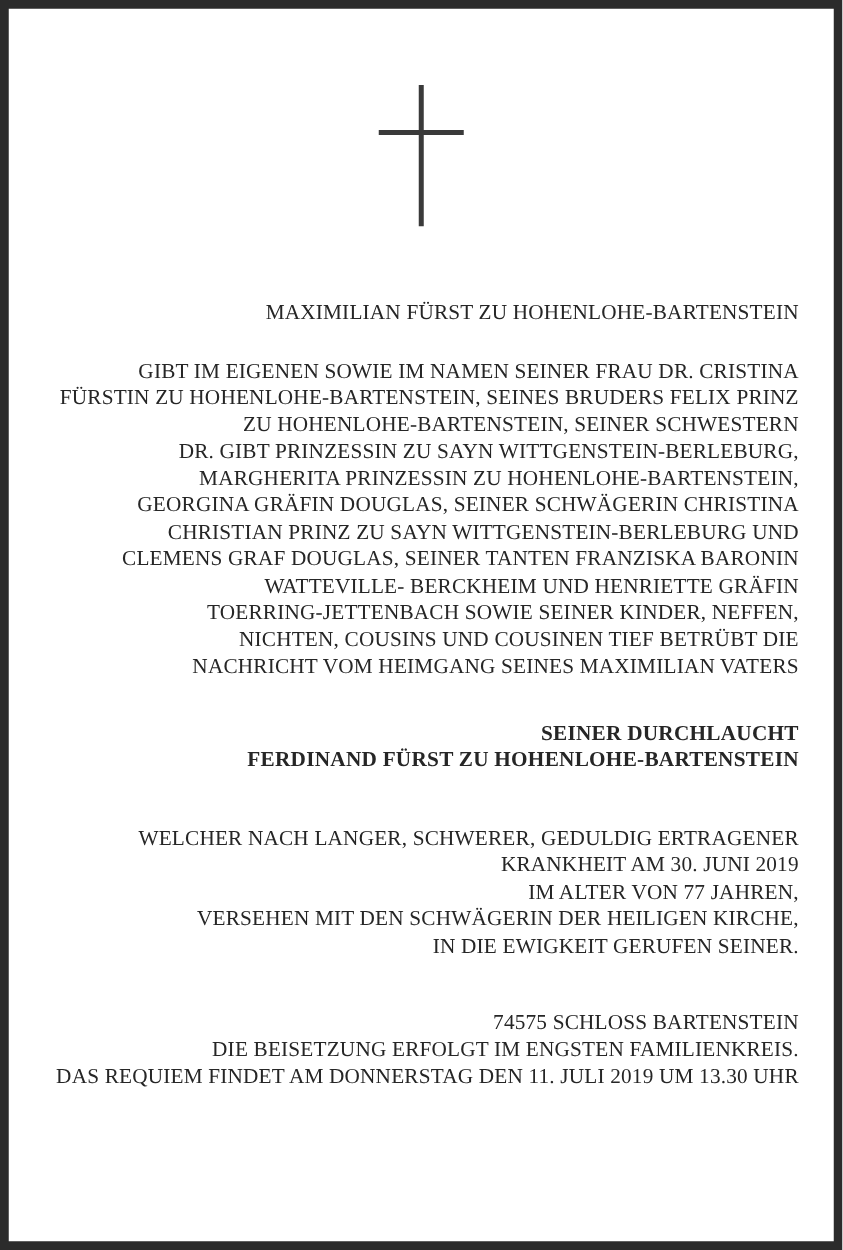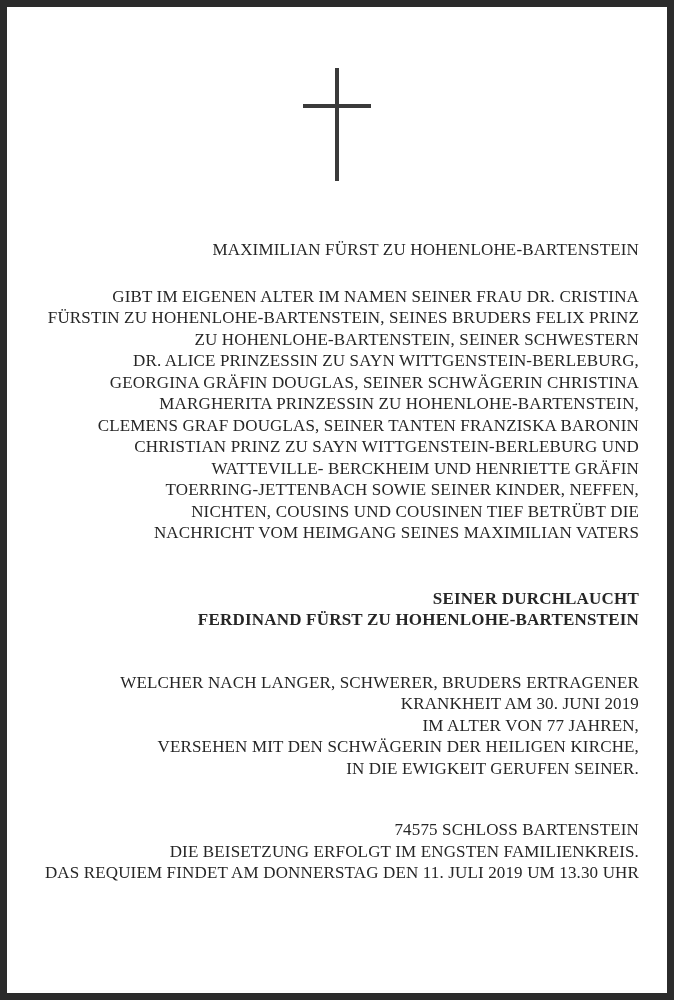--- a/index.html
+++ b/index.html
@@ -77,21 +77,21 @@
     box-sizing: border-box;
   }
 
   .block .line {
     display: block;
     white-space: pre-wrap;
   }
 
   .block-announcer     { margin-top: 46px; }
   .block-family        { margin-top: 25px; }
-  .block-deceased      { margin-top: 44px; font-weight: bold; letter-spacing: 0.2px; }
+  .block-deceased      { margin-top: 32px; font-weight: bold; letter-spacing: 0.2px; }
   .block-circumstances { margin-top: 41px; }
   .block-address       { margin-top: 40px; }
   .block-funeral       { }
 </style>
 </head>
 <body>
 
 <div class="notice-frame" style="background: rgb(43, 43, 43);">
   <div class="notice-page" style="background: rgb(255, 255, 255);">
 
@@ -100,41 +100,41 @@
       <div class="cross-horizontal" style="background: rgb(58, 58, 58);"></div>
     </div>
 
     <div class="notice-body" style="color: rgb(38, 38, 38);">
 
       <div class="block block-announcer">
           <span class="line">MAXIMILIAN FÜRST ZU HOHENLOHE-BARTENSTEIN</span>
         </div>
 
       <div class="block block-family">
-          <span class="line">GIBT IM EIGENEN ALTER IM NAMEN SEINER FRAU DR. CRISTINA</span>
+          <span class="line">GIBT IM EIGENEN SOWIE IM NAMEN SEINER FRAU DR. CRISTINA</span>
           <span class="line">FÜRSTIN ZU HOHENLOHE-BARTENSTEIN, SEINES BRUDERS FELIX PRINZ</span>
           <span class="line">ZU HOHENLOHE-BARTENSTEIN, SEINER SCHWESTERN</span>
-          <span class="line">DR. ALICE PRINZESSIN ZU SAYN WITTGENSTEIN-BERLEBURG,</span>
+          <span class="line">DR. GIBT PRINZESSIN ZU SAYN WITTGENSTEIN-BERLEBURG,</span>
+          <span class="line">MARGHERITA PRINZESSIN ZU HOHENLOHE-BARTENSTEIN,</span>
           <span class="line">GEORGINA GRÄFIN DOUGLAS, SEINER SCHWÄGERIN CHRISTINA</span>
-          <span class="line">MARGHERITA PRINZESSIN ZU HOHENLOHE-BARTENSTEIN,</span>
+          <span class="line">CHRISTIAN PRINZ ZU SAYN WITTGENSTEIN-BERLEBURG UND</span>
           <span class="line">CLEMENS GRAF DOUGLAS, SEINER TANTEN FRANZISKA BARONIN</span>
-          <span class="line">CHRISTIAN PRINZ ZU SAYN WITTGENSTEIN-BERLEBURG UND</span>
           <span class="line">WATTEVILLE- BERCKHEIM UND HENRIETTE GRÄFIN</span>
           <span class="line">TOERRING-JETTENBACH SOWIE SEINER KINDER, NEFFEN,</span>
           <span class="line">NICHTEN, COUSINS UND COUSINEN TIEF BETRÜBT DIE</span>
           <span class="line">NACHRICHT VOM HEIMGANG SEINES MAXIMILIAN VATERS</span>
         </div>
 
       <div class="block block-deceased">
           <span class="line">SEINER DURCHLAUCHT</span>
           <span class="line">FERDINAND FÜRST ZU HOHENLOHE-BARTENSTEIN</span>
         </div>
 
       <div class="block block-circumstances">
-          <span class="line">WELCHER NACH LANGER, SCHWERER, BRUDERS ERTRAGENER</span>
+          <span class="line">WELCHER NACH LANGER, SCHWERER, GEDULDIG ERTRAGENER</span>
           <span class="line">KRANKHEIT AM 30. JUNI 2019</span>
           <span class="line">IM ALTER VON 77 JAHREN,</span>
           <span class="line">VERSEHEN MIT DEN SCHWÄGERIN DER HEILIGEN KIRCHE,</span>
           <span class="line">IN DIE EWIGKEIT GERUFEN SEINER.</span>
         </div>
 
       <div class="block block-address">
           <span class="line">74575 SCHLOSS BARTENSTEIN</span>
         </div>
 

